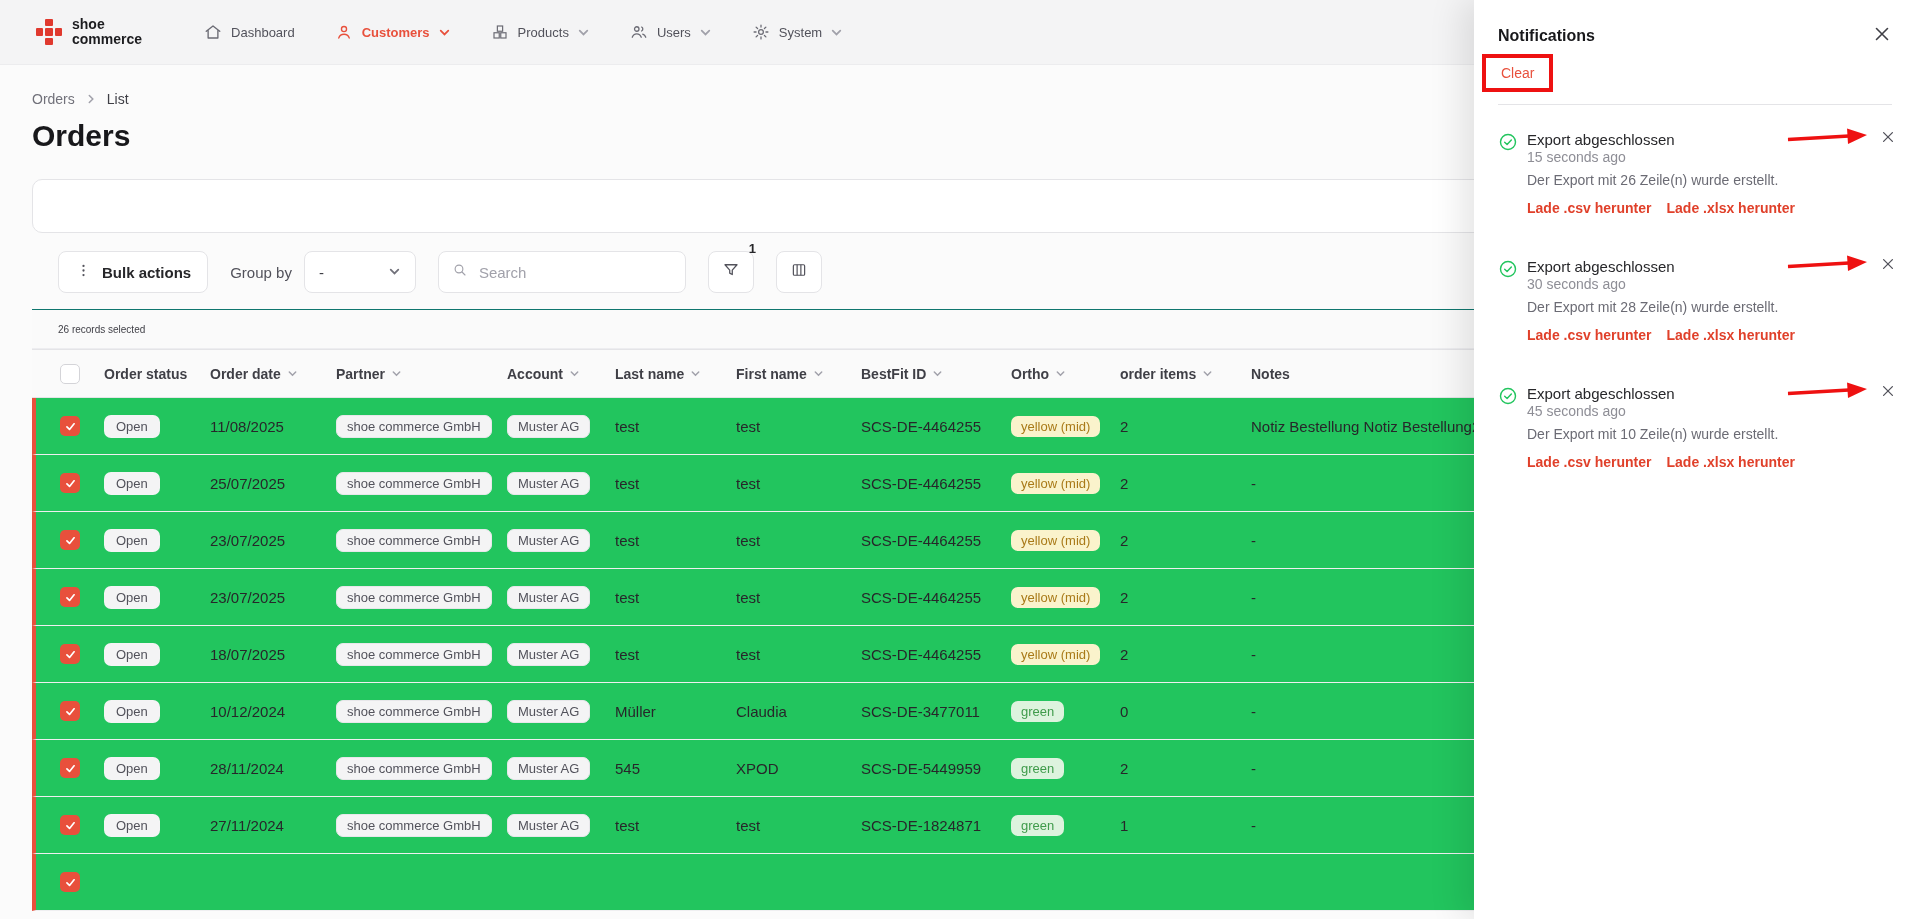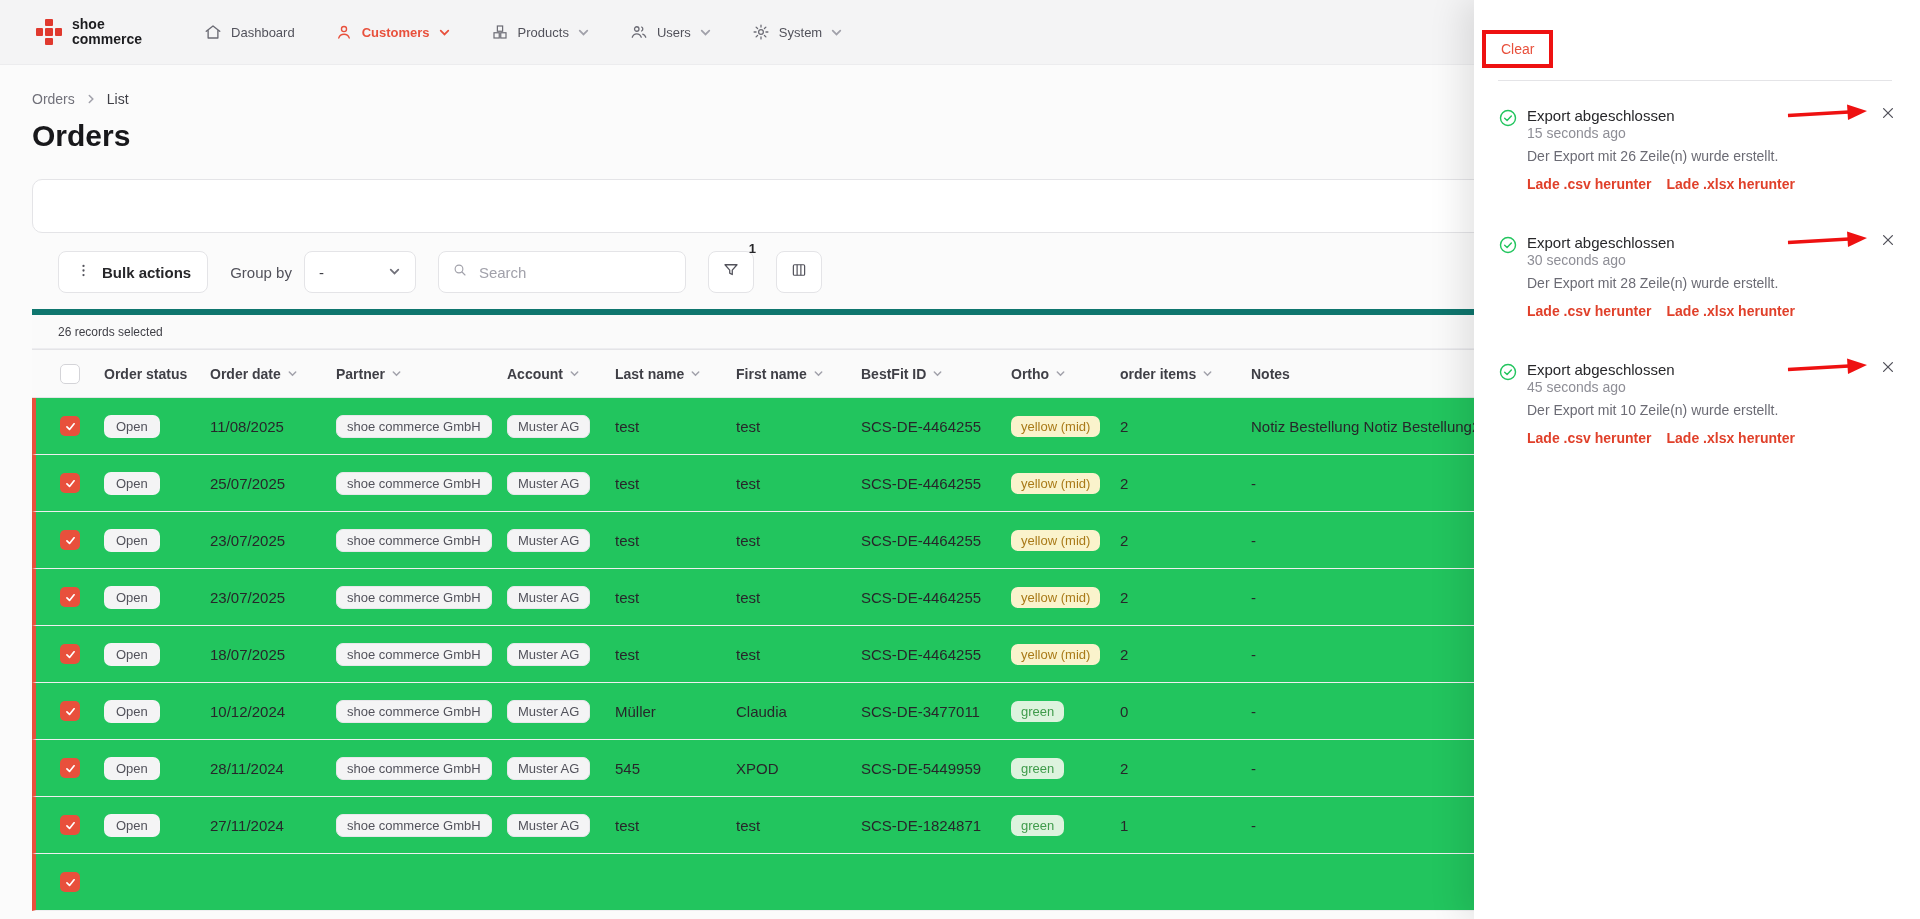--- a/index.html
+++ b/index.html
@@ -38,21 +38,21 @@
   .group-wrap{display:flex;align-items:center;gap:12px}
   .group-label{font-size:15px;color:#52525b}
   .select{height:42px;width:112px;background:#fff;border:1px solid #e4e4e7;border-radius:8px;display:flex;align-items:center;justify-content:space-between;padding:0 14px;font-size:15px;color:#3f3f46;cursor:pointer}
   .select .caret{color:#71717a}
   .search{height:42px;width:248px;background:#fff;border:1px solid #e4e4e7;border-radius:8px;display:flex;align-items:center;gap:9px;padding:0 13px;color:#a1a1aa}
   .search input{border:0;outline:0;flex:1;font:inherit;font-size:15px;color:#3f3f46;background:transparent}
   .search input::placeholder{color:#a1a1aa}
   .icon-btn{width:46px;height:42px;background:#fff;border:1px solid #e4e4e7;border-radius:8px;display:grid;place-items:center;position:relative;color:#52525b}
   .icon-btn .count{position:absolute;top:-11px;right:-3px;font-size:13px;font-weight:600;color:#27272a}
 
-  .records-bar{margin-top:16px;height:40px;background:#fafafa;border-top:6px solid #0f766e;border-bottom:1px solid #ededf0;display:flex;align-items:center;padding-left:26px;font-size:12px;color:#3f3f46}
+  .records-bar{margin-top:16px;height:40px;background:#fafafa;border-top:1px solid #0f766e;border-bottom:1px solid #ededf0;display:flex;align-items:center;padding-left:26px;font-size:10px;color:#3f3f46}
   .filters-bar{height:40px;display:flex;align-items:center;gap:16px;padding-left:26px}
   .filters-label{font-size:14px;font-weight:500;color:#3f3f46}
   .filter-chip{display:inline-flex;align-items:center;gap:8px;background:#fdeae6;color:#e04a2e;border-radius:7px;padding:5px 11px;font-size:13px}
   .filter-chip .chip-x{cursor:pointer;font-size:13px;line-height:1}
 
   
   .thead{display:flex;align-items:center;height:49px;background:#fafafa;border-top:1px solid #e4e4e7;border-bottom:1px solid #e4e4e7;padding-left:28px;font-size:14px;font-weight:700;color:#3f3f46}
   .cell{flex:0 0 auto;display:flex;align-items:center;overflow:hidden;white-space:nowrap;padding-right:10px}
   .hcell{gap:6px}
   .hcell .caret{color:#a1a1aa}
@@ -543,20 +543,28 @@
     <div class="cell c-bestfit"></div>
     <div class="cell c-ortho"></div>
     <div class="cell c-items"></div>
     <div class="cell c-notes"></div>
   </div>
     </div>
 </main>
 
 <aside class="panel">
   <div class="panel-head">
+    <div class="panel-title-row">
+      <span class="panel-title">Notifications</span>
+      <button class="panel-close">
+        <span><svg width="20" height="20" viewBox="0 0 20 20">
+              <path d="M4.5 4.5 L15.5 15.5 M15.5 4.5 L4.5 15.5" stroke="currentColor" stroke-width="1.6" stroke-linecap="round"></path>
+            </svg></span>
+      </button>
+    </div>
     <span class="clear-annot">
       <button class="clear-btn">Clear</button>
     </span>
     <div class="panel-divider"></div>
   </div>
   <div class="panel-body" id="notif-list">
       <div class="notif-item">
     <span class="notif-check">
       <svg width="20" height="20" viewBox="0 0 24 24">
             <circle cx="12" cy="12" r="9" fill="none" stroke="currentColor" stroke-width="1.7"></circle>

